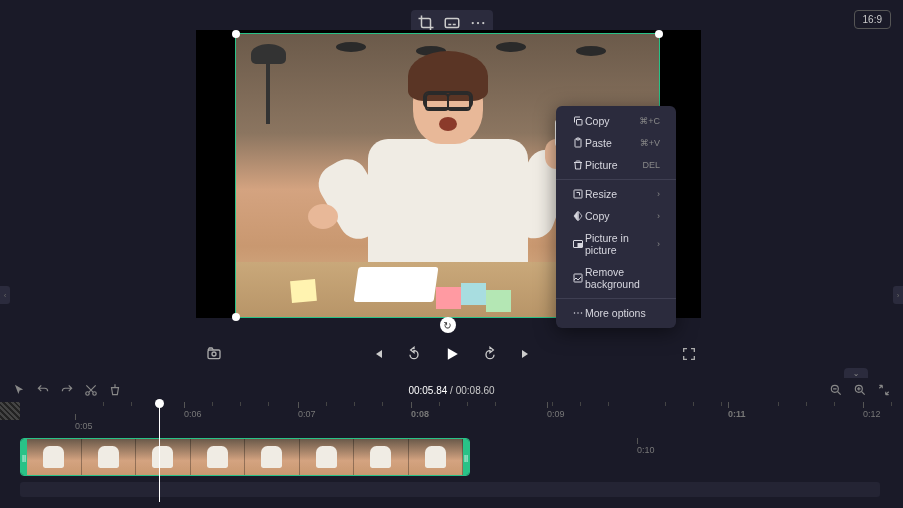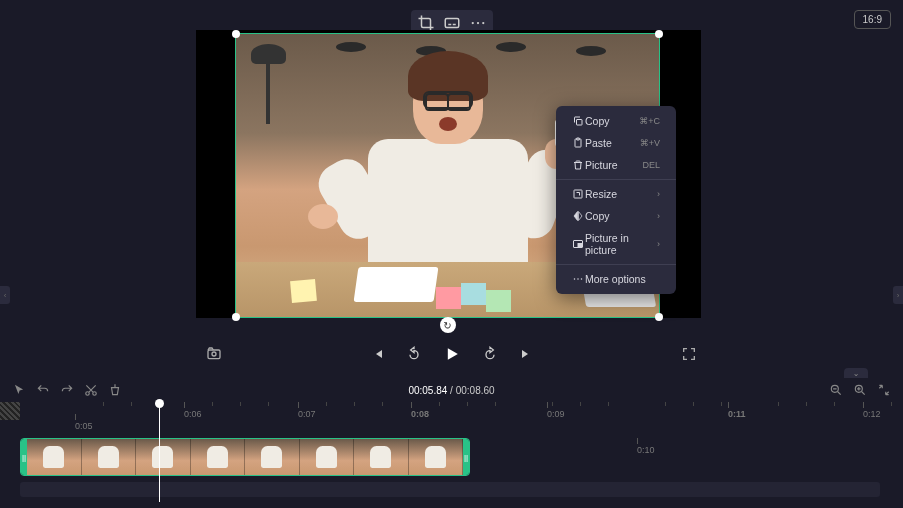--- a/index.html
+++ b/index.html
@@ -194,20 +194,29 @@
   <div class="menu-item">
     <span class="mi-icon">
         <svg viewBox="0 0 24 24" fill="none" stroke="currentColor" stroke-width="2">
           <rect x="3" y="5" width="18" height="14" rx="1"></rect>
           <rect x="12" y="11" width="7" height="6" fill="currentColor"></rect>
         </svg>
       </span>
     <span class="mi-label">Picture in picture</span>
     <span class="mi-chevron">›</span>
   </div>
+  <div class="menu-item">
+    <span class="mi-icon">
+        <svg viewBox="0 0 24 24" fill="none" stroke="currentColor" stroke-width="2">
+          <rect x="4" y="4" width="16" height="16" rx="1"></rect>
+          <path d="M4 16l4-4 4 4 6-6"></path>
+        </svg>
+      </span>
+    <span class="mi-label">Remove background</span>
+  </div>
   <div class="menu-divider"></div>
   <div class="menu-item">
     <span class="mi-icon">
         <svg viewBox="0 0 24 24" fill="currentColor">
           <circle cx="5" cy="12" r="1.5"></circle>
           <circle cx="12" cy="12" r="1.5"></circle>
           <circle cx="19" cy="12" r="1.5"></circle>
         </svg>
       </span>
     <span class="mi-label">More options</span>

